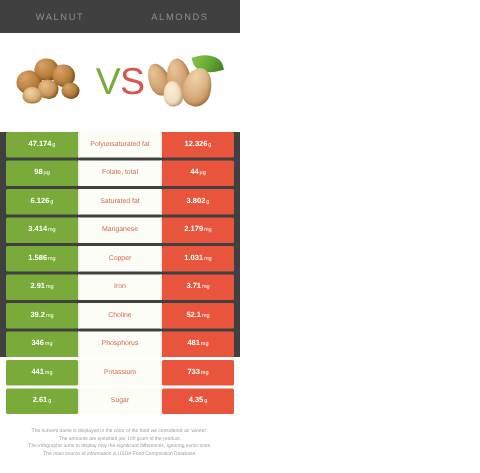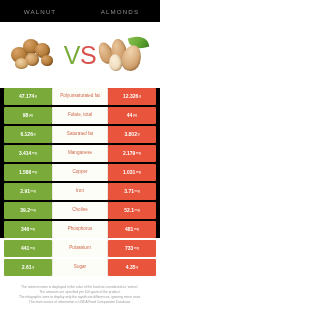--- a/index.html
+++ b/index.html
@@ -2,21 +2,21 @@
 <html><head>
 <meta charset="utf-8">
 <style>
   * { box-sizing: border-box; margin: 0; padding: 0; }
   html, body {
     width: 160px; height: 315px;
     background: #ffffff;
     font-family: "Liberation Sans", sans-serif;
     overflow: hidden;
   }
-  .page { width: 160px; height: 238px; position: relative; background: #000000; }
+  .page { width: 160px; height: 238px; position: relative; background: #404040; }
 
   
   .header {
     display: flex; width: 100%; height: 22px;
     align-items: center;
   }
   .header .title {
     flex: 1; text-align: center;
     font-size: 6.2px; letter-spacing: 1.1px;
     color: #8d8d8d; font-weight: 400;

